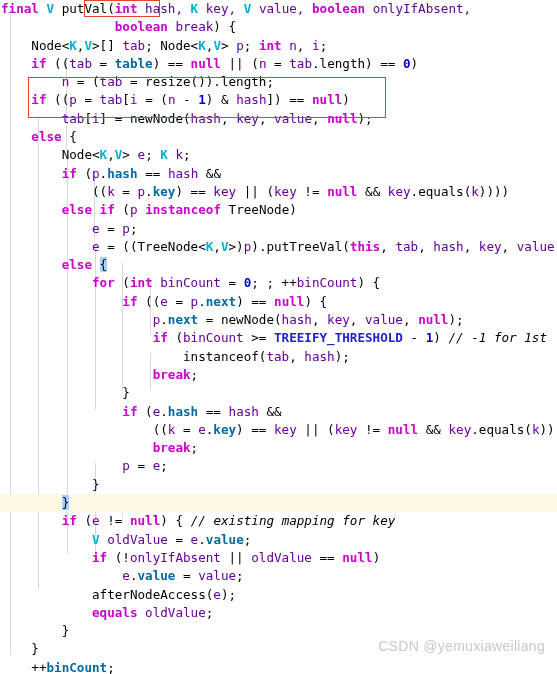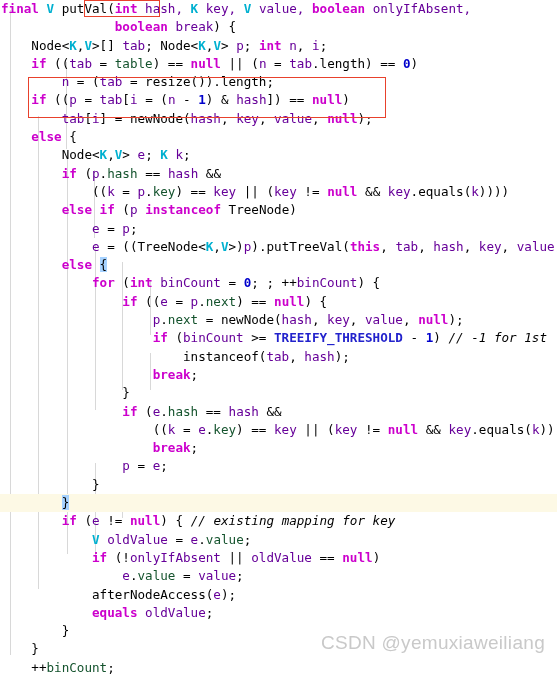--- a/index.html
+++ b/index.html
@@ -53,21 +53,21 @@
     display: inline-block;
     padding-left: 1px;
   }
   .line.current {
     background: #fdf9e5;
   }
 
   
   .kw      { color: #cc00cc; font-weight: bold; }   
   .typ     { color: #00b0d0; font-weight: bold; }   
-  .fld     { color: #14532d; font-weight: normal; }   
+  .fld     { color: #0369a1; font-weight: bold; }   
   .par     { color: #660099; }                      
   .stat    { color: #2222cc; font-weight: bold; } 
   .cmt     { color: #000000; font-style: italic; }  
   .num     { color: #0000cc; font-weight: bold; }   
   .pln     { color: #000000; }                      
 
   
   .sel {
     background: #a6d2ff;
     color: #000000;
@@ -82,21 +82,21 @@
     pointer-events: none;
     background: transparent;
   }
 
   
   .watermark {
     position: absolute;
     right: 12px;
     bottom: 20px;
     color: #c9c9c9;
-    font-size: 19px;
+    font-size: 14px;
     font-family: "Liberation Sans", sans-serif;
     letter-spacing: 0.3px;
     z-index: 6;
     user-select: none;
   }
 </style>
 </head>
 <body>
 
 <div id="editor">

